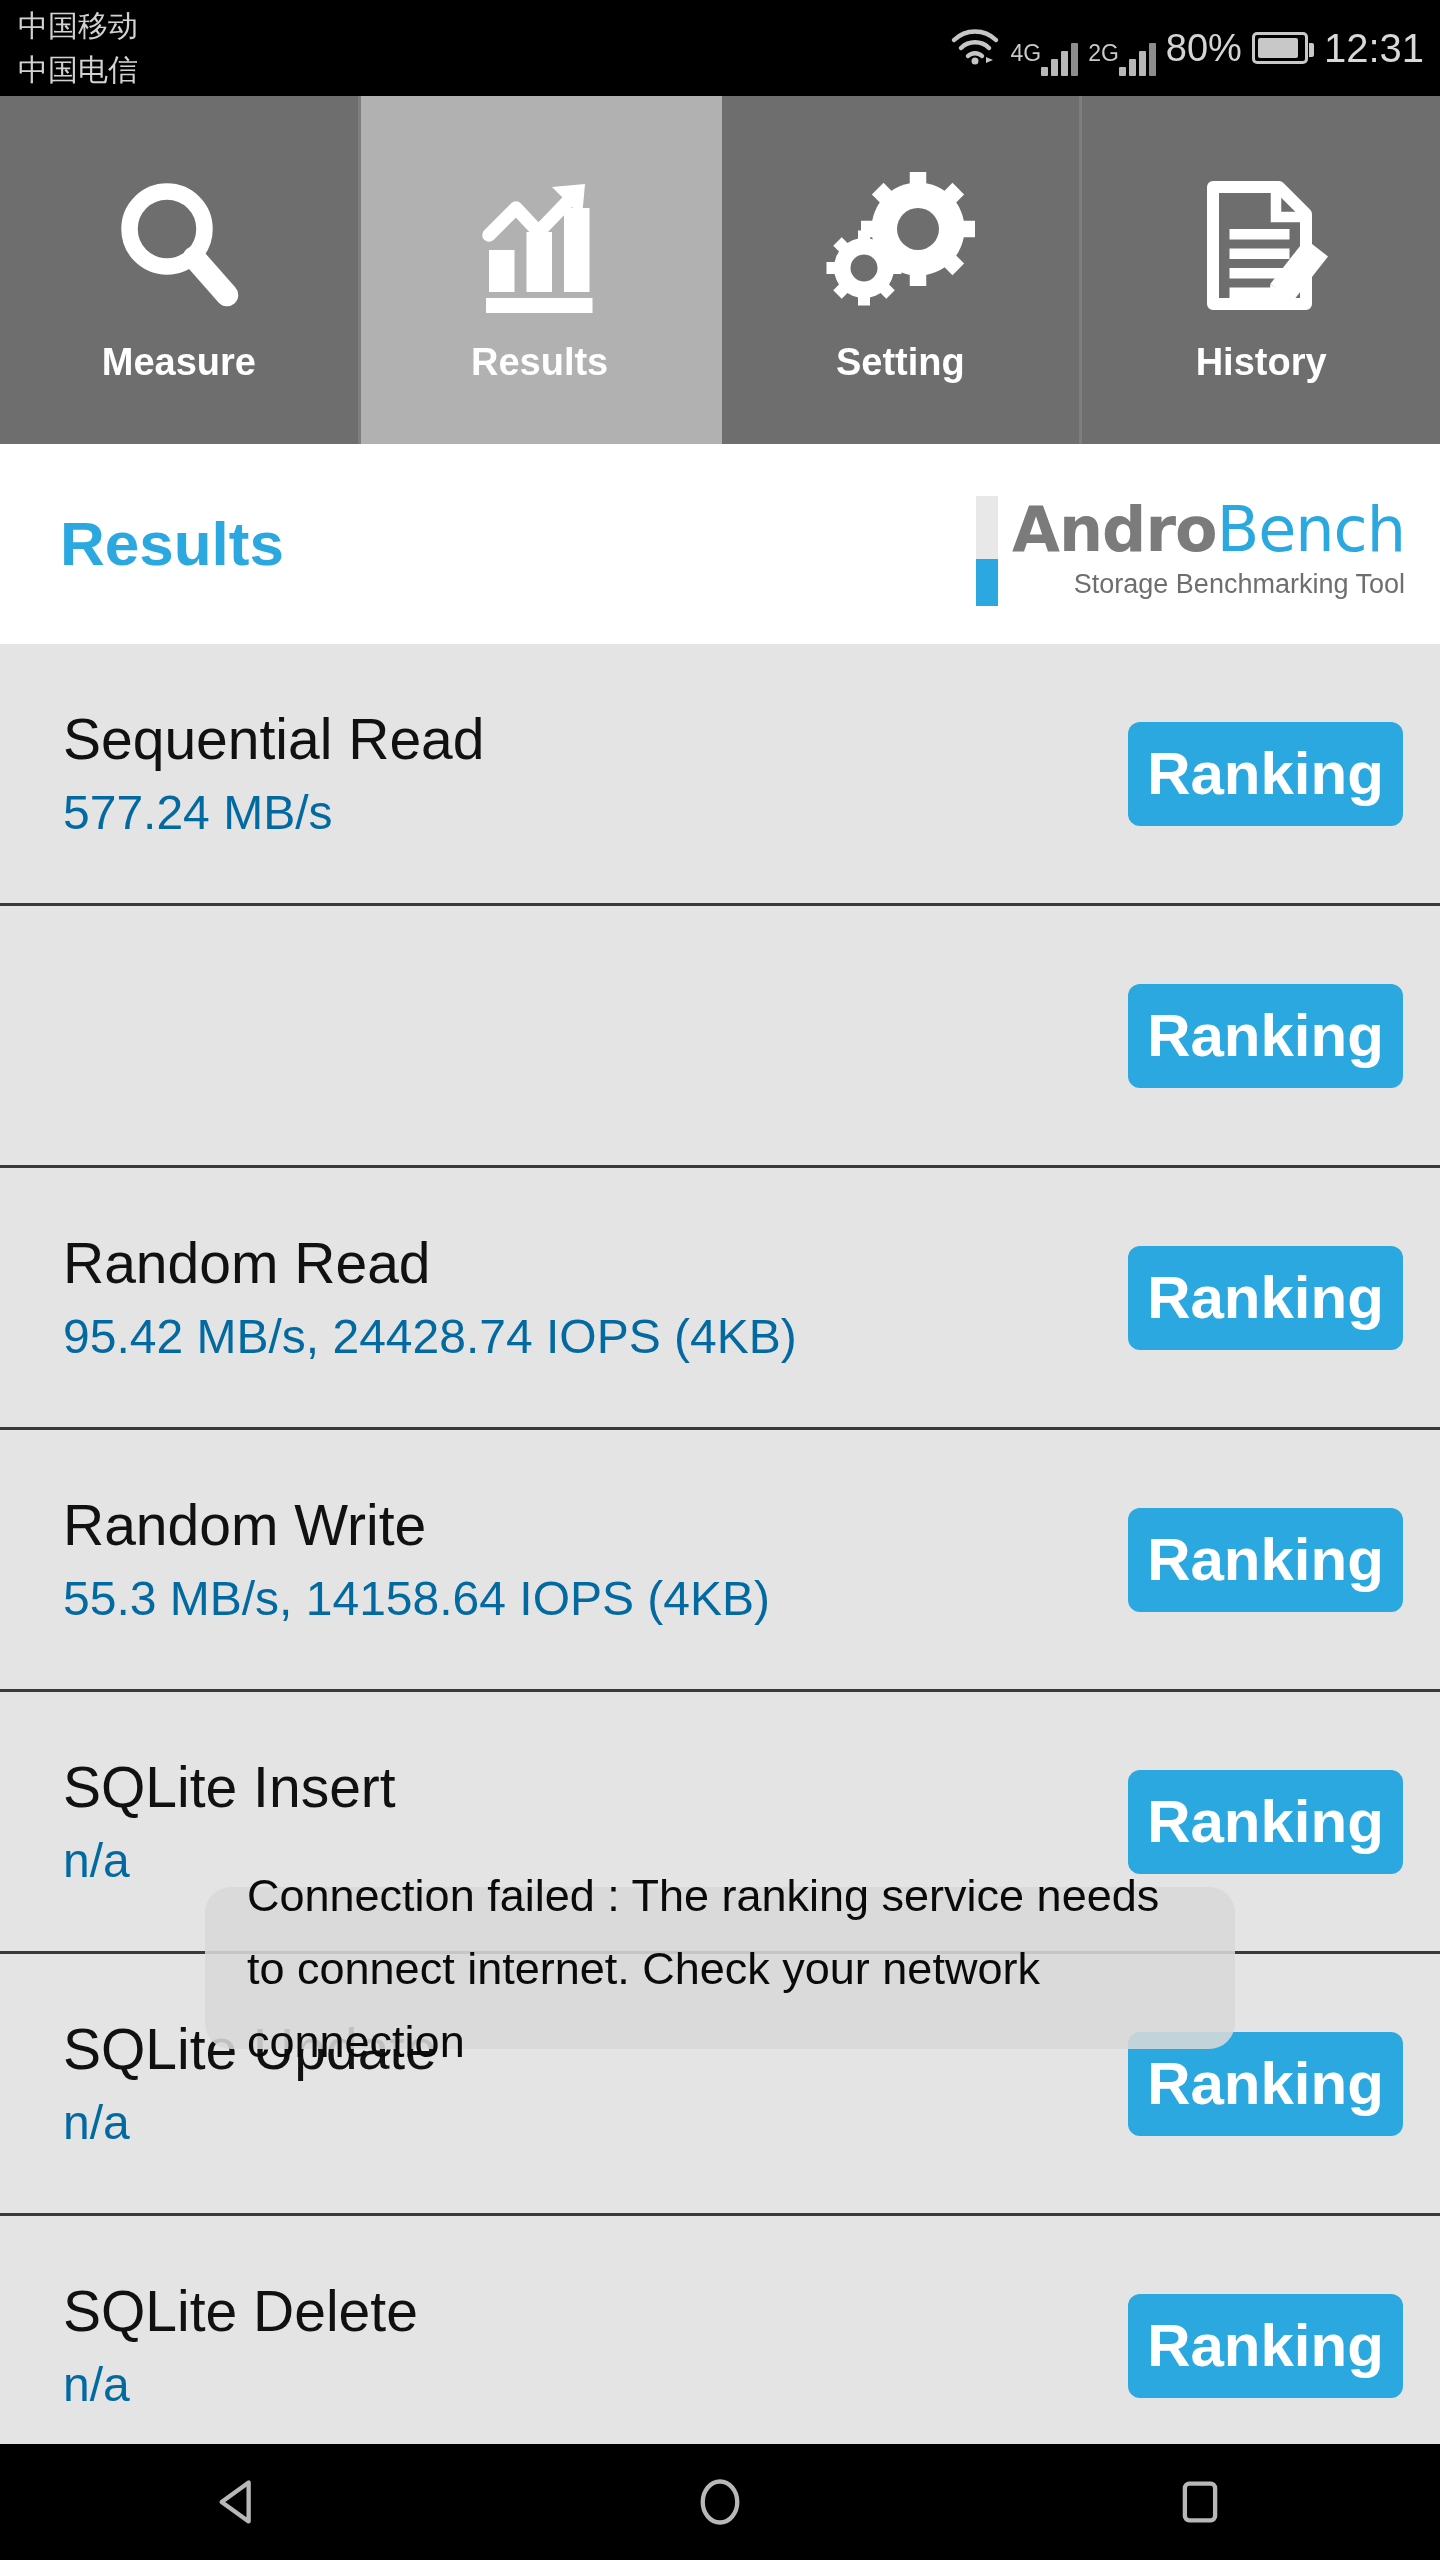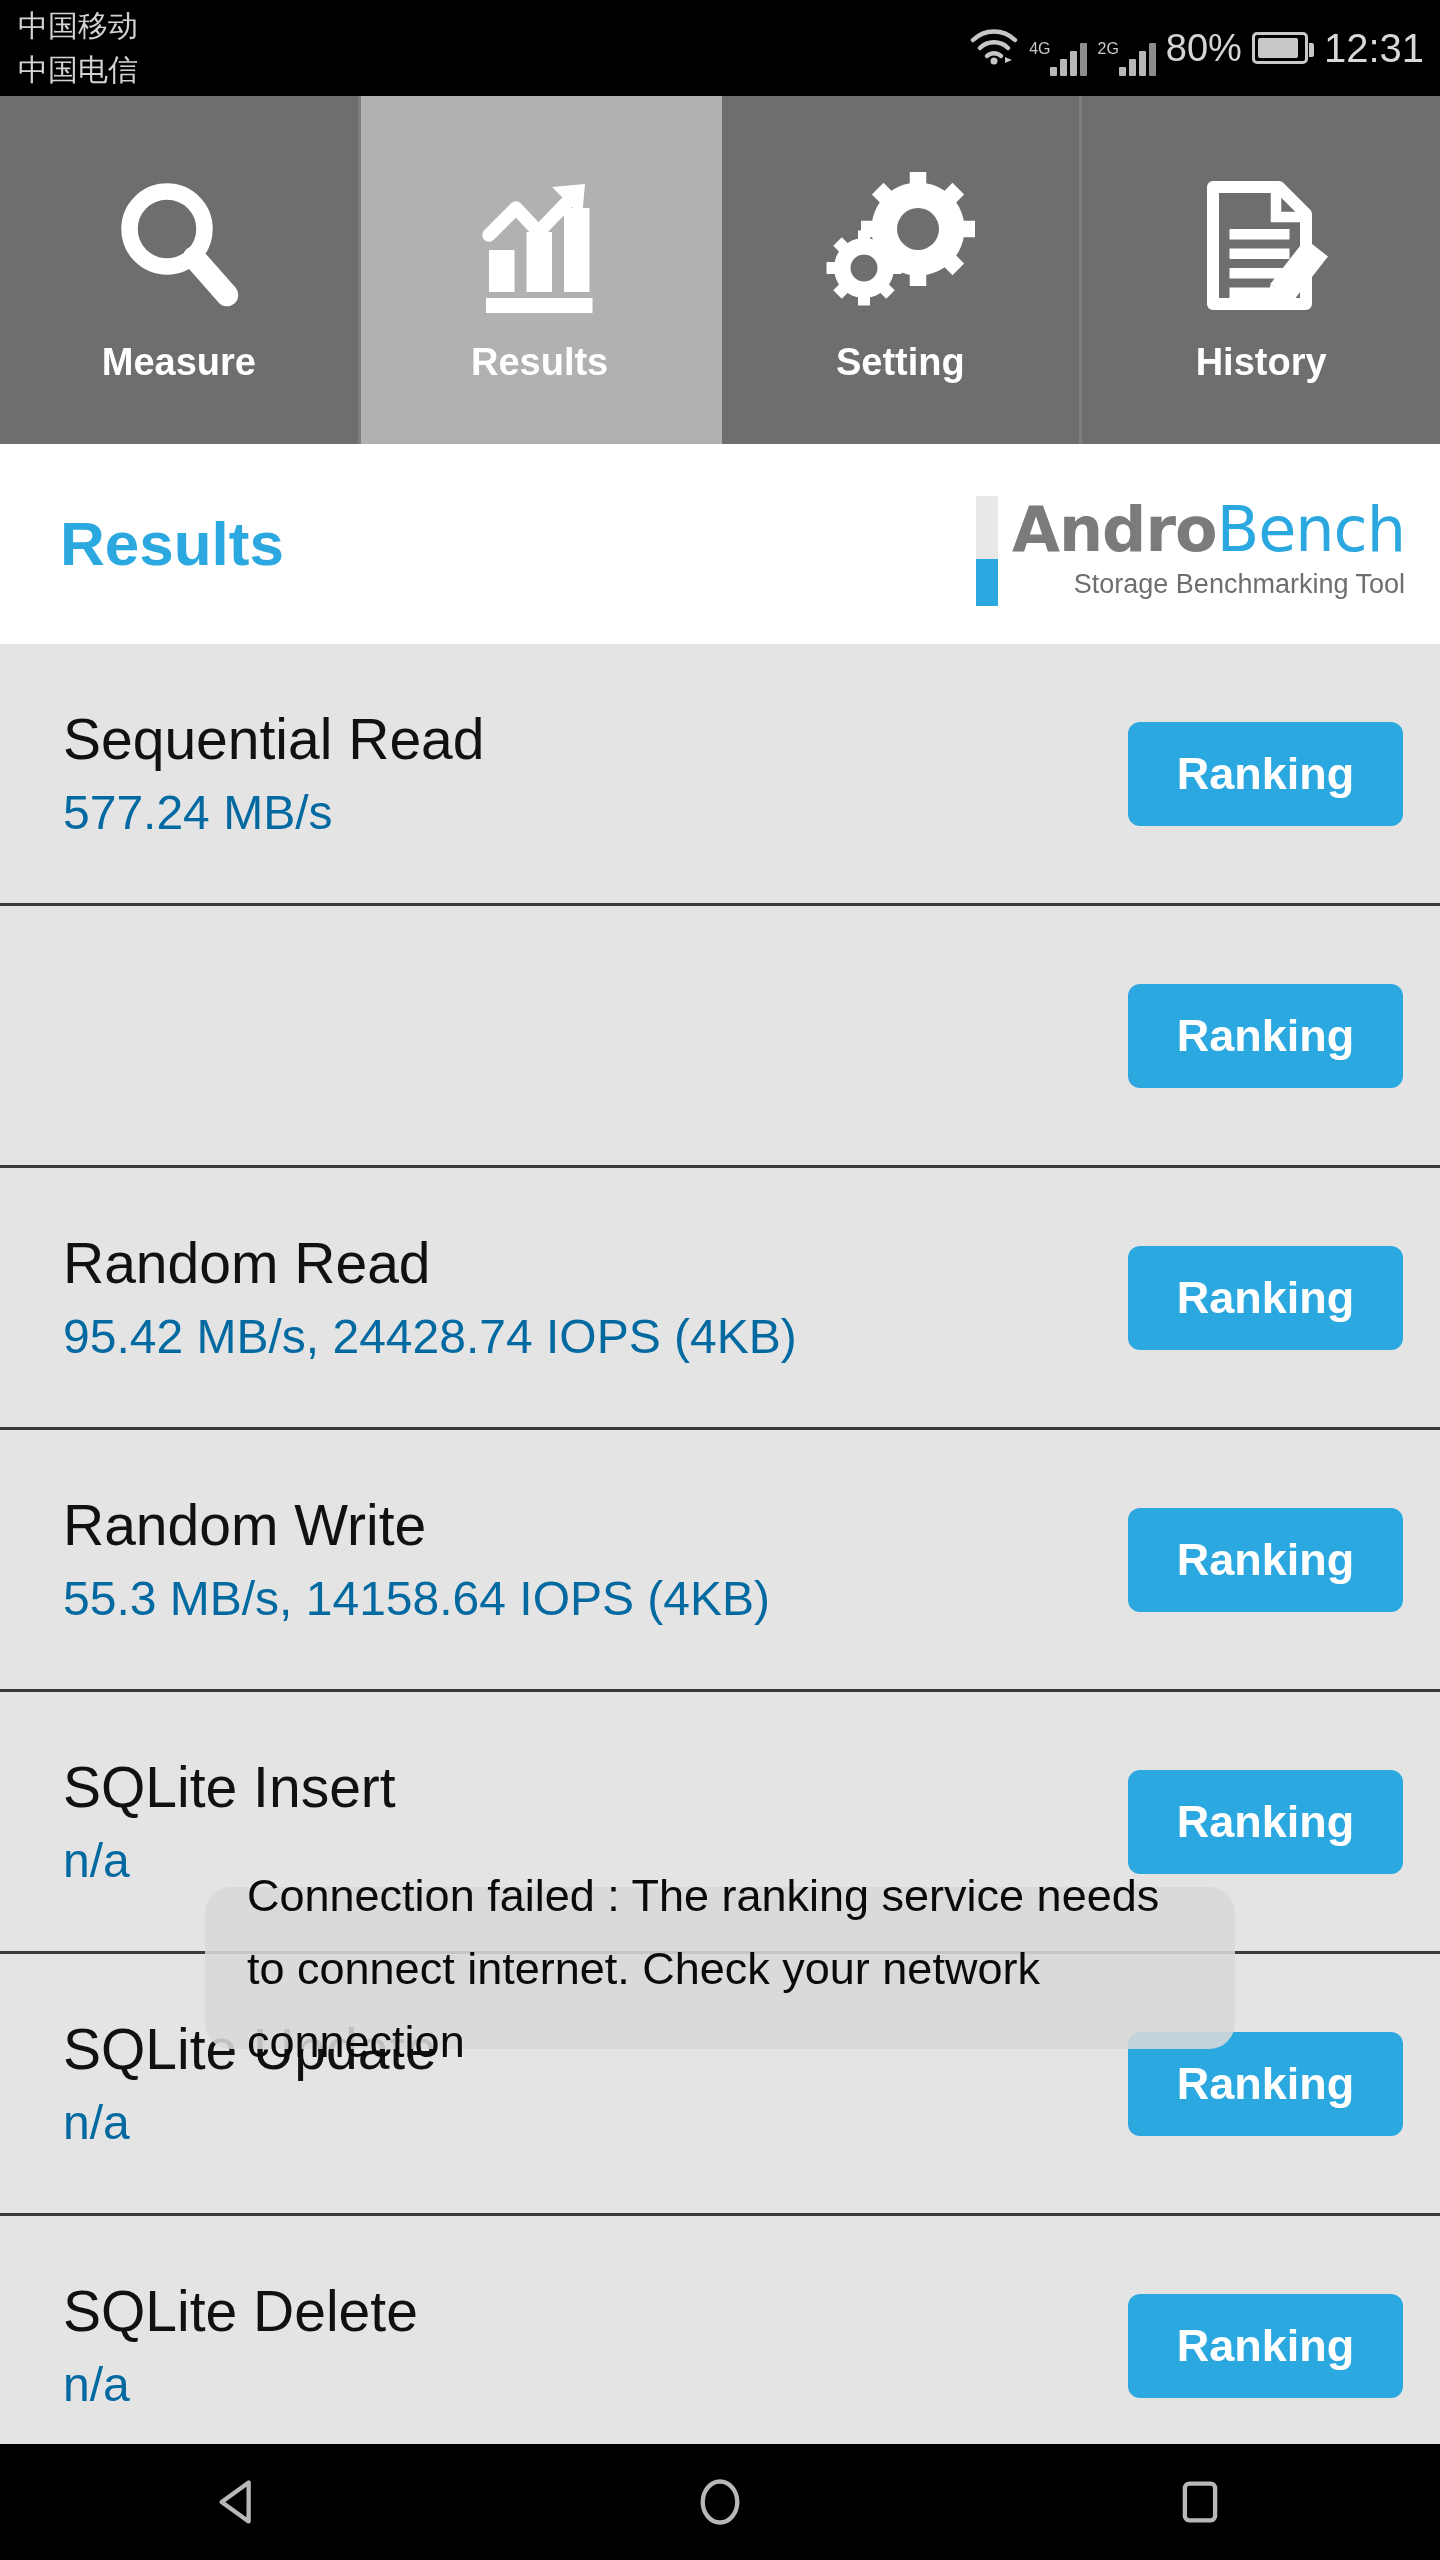--- a/index.html
+++ b/index.html
@@ -55,21 +55,21 @@
     display: block;
     width: 7px;
     background: #b8b8b8;
     border-radius: 1px;
   }
   .sig-bars i.b1 { height: 9px; }
   .sig-bars i.b2 { height: 17px; }
   .sig-bars i.b3 { height: 25px; }
   .sig-bars i.b4 { height: 33px; background:#8d8d8d; }
   .gen-label {
-    font-size: 16px;
+    font-size: 23px;
     color: #c9c9c9;
     align-self: flex-start;
     margin-top: 20px;
     margin-right: -2px;
     font-family: "Liberation Sans", sans-serif;
   }
   .sig-group { display: flex; align-items: flex-end; height: 56px; gap:2px; }
   .battery-pct {
     font-size: 38px;
     color: #d4d4d4;
@@ -240,21 +240,21 @@
   .ranking-btn {
     position: absolute;
     right: 37px;
     top: 50%;
     transform: translateY(-50%);
     width: 275px;
     height: 104px;
     background: #2ca8e0;
     border-radius: 12px;
     color: #ffffff;
-    font-size: 45px;
+    font-size: 60px;
     font-weight: bold;
     display: flex;
     align-items: center;
     justify-content: center;
     font-family: "Liberation Sans", sans-serif;
     border: none;
     padding: 0;
   }
 
   

